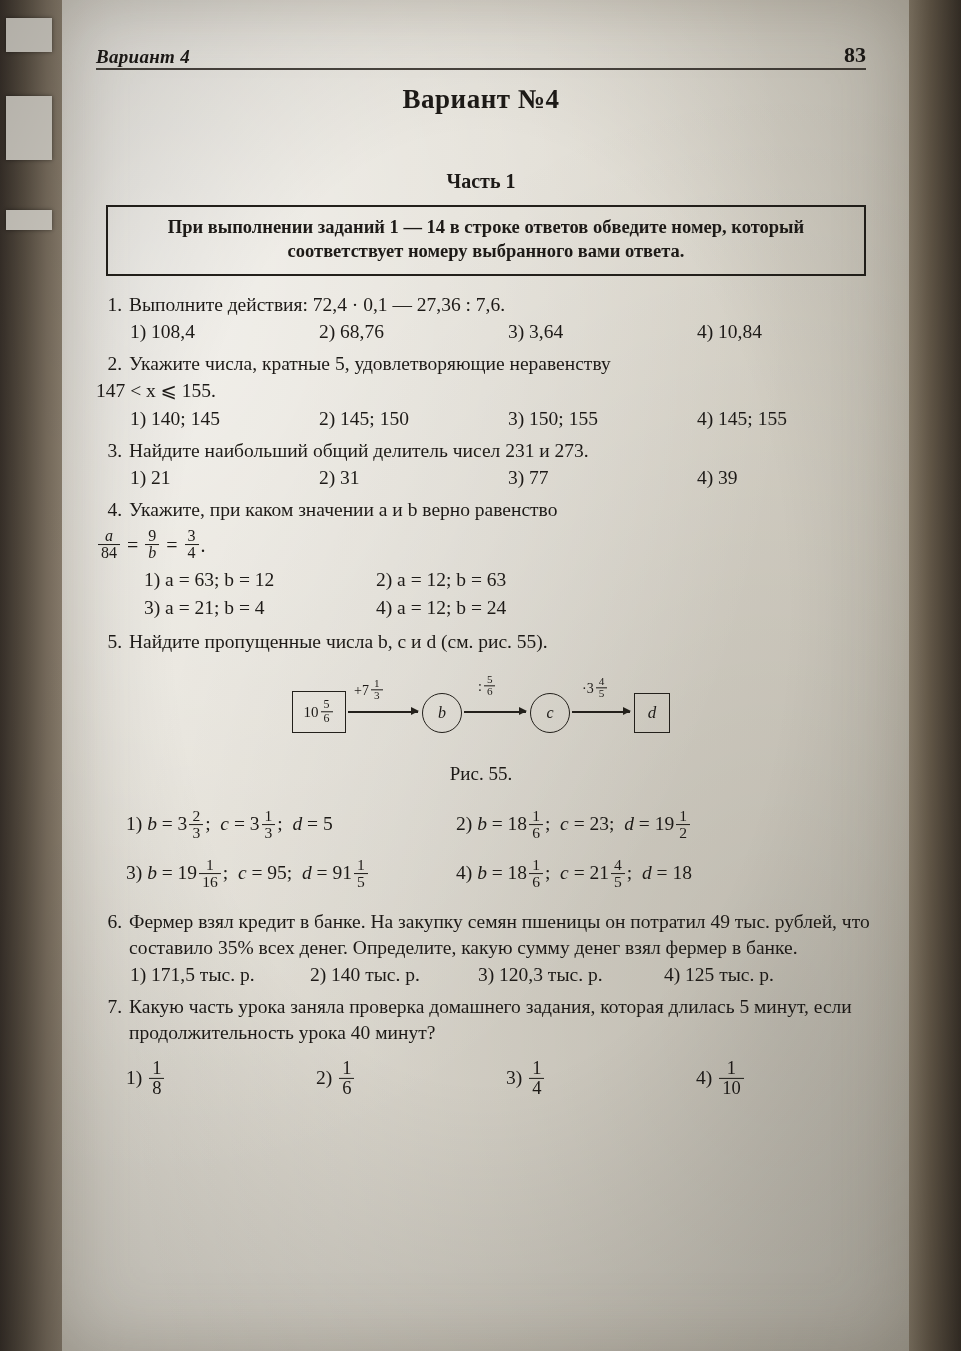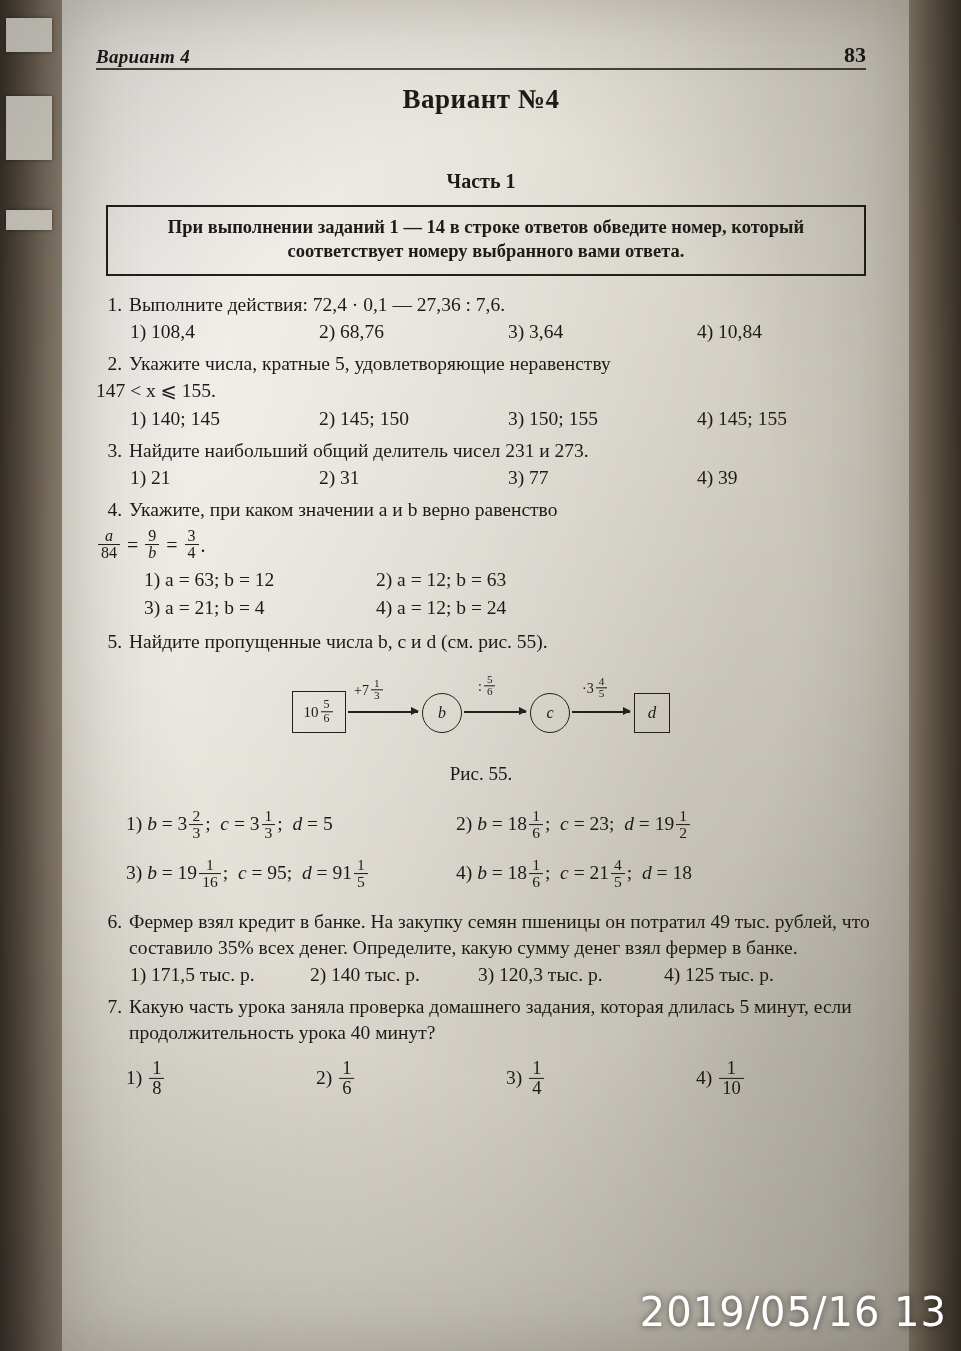--- a/index.html
+++ b/index.html
@@ -353,14 +353,13 @@
               <span class="de">10</span>
             </span>
           </span>
         </div>
 
       </div>
     </div>
   </div>
 
   <div id="vign"></div>
-  <div id="stamp">2019/05/16  13</div>
 </div>
 
 </body></html>

